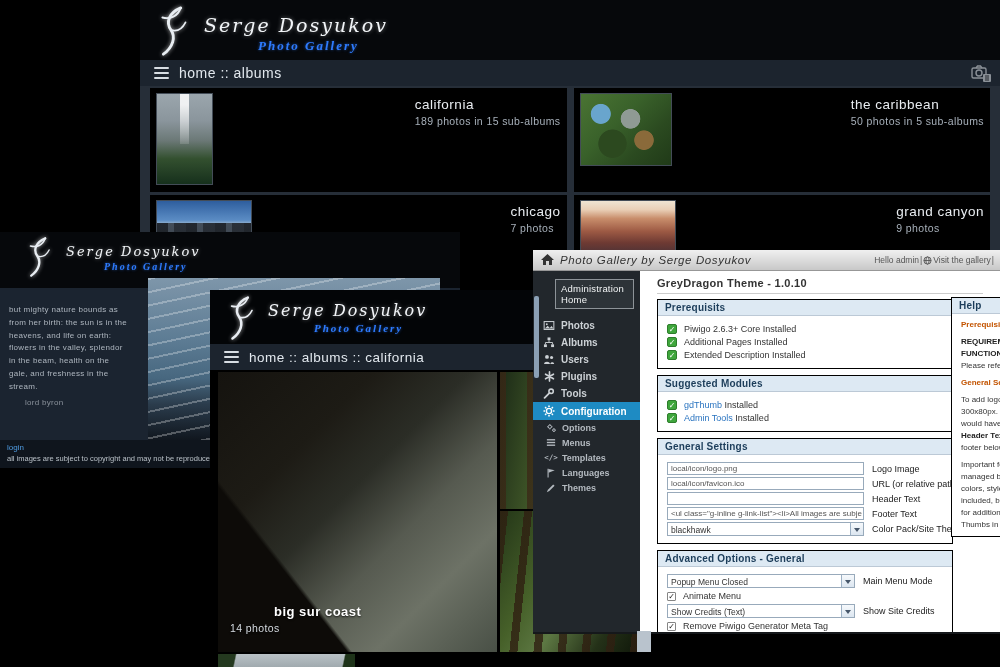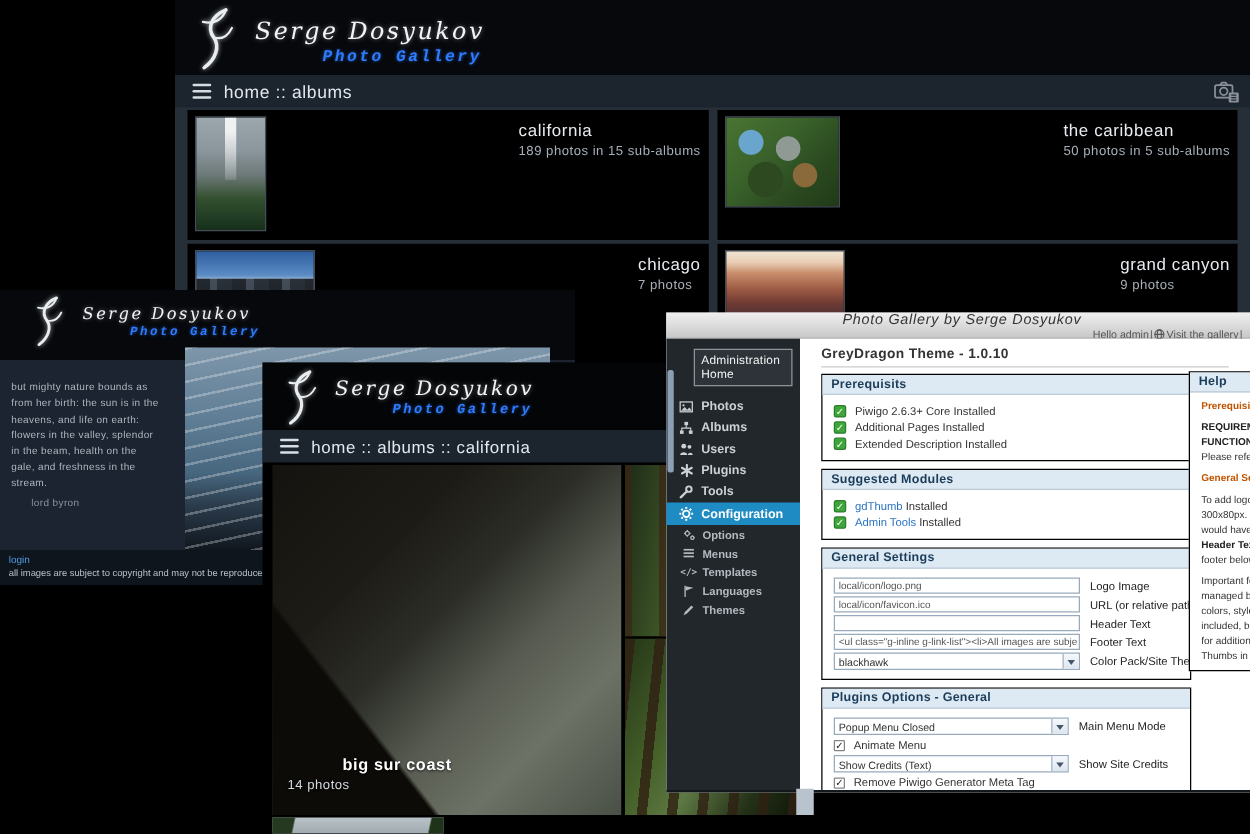--- a/index.html
+++ b/index.html
@@ -8,21 +8,21 @@
   .desktop { position:relative; width:1000px; height:667px; background:#000; overflow:hidden; }
 
   .win { position:absolute; overflow:hidden; }
 
   
   .gwin { background:#262e38; }
   .ghead { position:absolute; left:0; top:0; right:0; background:#06080b; }
   .dancer { position:absolute; filter:drop-shadow(0 0 2px rgba(255,255,255,.65)); }
   .gname { position:absolute; font-family:"DejaVu Serif", serif; font-style:italic; color:#f2f5f8;
            letter-spacing:2px; white-space:nowrap; text-shadow:0 0 4px rgba(255,255,255,.45); }
-  .gsub  { position:absolute; font-family:Liberation Mono, monospace; font-style:italic; font-weight:bold;
+  .gsub  { position:absolute; font-family:Liberation Serif, serif; font-style:italic; font-weight:bold;
            color:#2e7bfe; letter-spacing:2px; white-space:nowrap; text-shadow:0 0 3px rgba(46,123,254,.6); }
   .gcrumb { position:absolute; left:0; right:0; background:#1c242e; color:#e2e8ee;
             display:flex; align-items:center; letter-spacing:.5px; }
   .burger { display:inline-block; width:15px; margin:0 10px 0 14px; }
   .burger i { display:block; height:2.5px; background:#d7dde3; margin:2.5px 0; border-radius:1px; }
   .albums { position:absolute; left:10px; right:10px; display:grid; grid-template-columns:1fr 1fr; gap:3px 7px; }
   .card { background:#000000; height:104px; padding:5px 6px; display:flex;justify-content:space-between; }
   .thumb { border:1px solid #434c57; flex:none; }
   .cmeta { margin:4px 0 0 12px; }
   .ctitle { font-size:13.5px; color:#e9edf1; letter-spacing:.5px; }
@@ -68,21 +68,21 @@
   
   .ph-title { position:absolute; left:12px; font-size:13px; font-weight:bold; color:#fff;
               letter-spacing:.5px; text-shadow:0 1px 2px rgba(0,0,0,.8); }
   .ph-count { position:absolute; left:12px; font-size:10.5px; color:#d5dbe0; letter-spacing:.4px;
               text-shadow:0 1px 2px rgba(0,0,0,.8); }
 
   
   .awin { background:#fff; border-bottom:2px solid #15181b; }
   .atitle { position:absolute; left:0; top:0; right:0; height:21px;
             background:linear-gradient(#f0f0f0,#c8c8c8); border-bottom:1px solid #979797;
-            display:flex; align-items:center;flex-direction:column; }
+            display:flex; align-items:center; }
   .atitle-text { font-style:italic; font-size:11.5px; color:#333; margin-left:6px; letter-spacing:.6px; }
   .atitle-right { margin-left:auto; margin-right:6px; font-size:8.5px; color:#555;
                   display:flex; align-items:center; gap:1px; white-space:nowrap; }
   .abody { position:absolute; left:0; top:21px; right:0; bottom:0; }
   .aside { position:absolute; left:0; top:0; bottom:0; width:107px; background:#22272c; padding-top:6px; }
   .ahome { margin:2px 6px 8px 22px; border:1px solid #8d9398; background:#2d3338; color:#f2f4f5;
            font-size:9.5px; font-weight:normal; padding:3px 5px; letter-spacing:.2px; }
   .nav-item { display:flex; align-items:center; gap:6px; padding:3px 2px 3px 10px;
               font-size:10px; font-weight:bold; color:#ccd1d5; }
   .nav-item.active { background:#1e8bc3; color:#fff; }
@@ -445,21 +445,21 @@
                 <div class="selwrap">
                   <span>blackhawk</span>
                   <span class="selbtn"></span>
                 </div>
                 <span class="flabel">Color Pack/Site Theme</span>
               </div>
             </div>
           </div>
 
           <div class="sect">
-            <div class="sect-h">Plugins Options - General</div>
+            <div class="sect-h">Advanced Options - General</div>
             <div class="sect-b">
               <div class="formrow">
                 <div class="selwrap w188">
                   <span>Popup Menu Closed</span>
                   <span class="selbtn"></span>
                 </div>
                 <span class="flabel">Main Menu Mode</span>
               </div>
               <div class="chkrow">
                 <span class="wcheck">✓</span>

